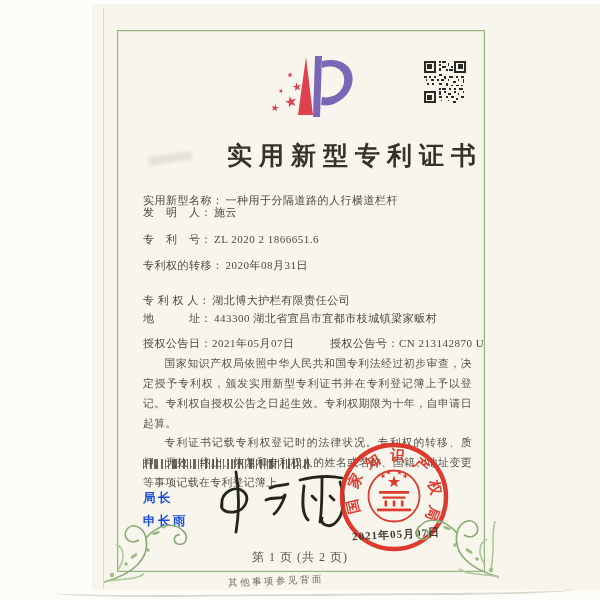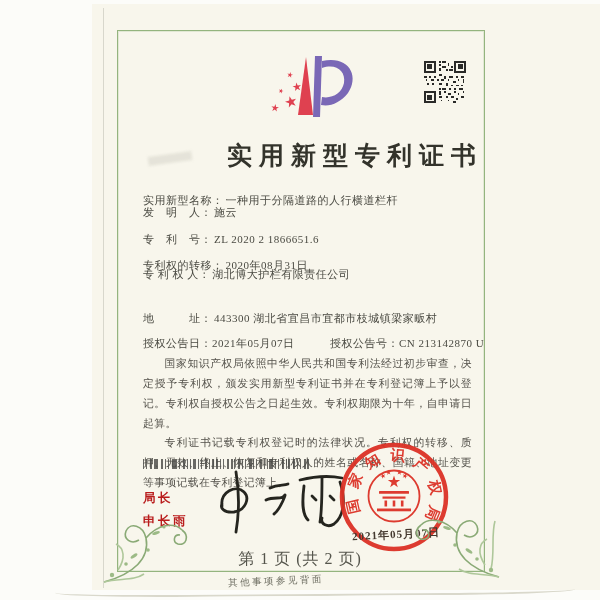--- a/index.html
+++ b/index.html
@@ -16,37 +16,37 @@
   .logo{position:absolute;left:260px;top:53px;width:105px;height:70px;}
   .qr{position:absolute;left:424px;top:61px;width:42px;height:42px;}
   .title{position:absolute;left:117px;top:123px;width:366px;text-align:right;
        font-size:25px;font-weight:700;letter-spacing:7px;color:#33332b;margin-top:16px;}
   .smudge{position:absolute;left:148px;top:154px;width:44px;height:9px;
        background:rgba(110,110,100,.14);filter:blur(1.5px);transform:rotate(-8deg);}
   .fields{position:absolute;left:143px;top:179px;width:332px;font-size:11px;
        color:#4a4a42;letter-spacing:.5px;}
   .frow{position:absolute;left:0;white-space:nowrap;}
   .frow .lab{margin-right:2px;}
-  .r0{top:14px}.r1{top:26px}.r2{top:53px}.r3{top:79px}.r4{top:88px}.r5{top:132px}.r6{top:157px}
+  .r0{top:14px}.r1{top:26px}.r2{top:53px}.r3{top:79px}.r4{top:114px}.r5{top:132px}.r6{top:157px}
   .grant-right{position:absolute;left:187px;top:0;white-space:nowrap;}
   .paras{position:absolute;left:143px;top:354px;width:329px;text-align:justify;
        font-size:10.8px;line-height:1.84;color:#53514a;letter-spacing:.4px;}
   .paras p{margin:0;text-indent:2em;}
   .barcode{position:absolute;left:143px;top:459px;width:166px;height:10px;opacity:.82;
        background:
         repeating-linear-gradient(90deg,#4b4b47 0 1.5px,transparent 1.5px 3px,#4b4b47 3px 4px,transparent 4px 7px,#4b4b47 7px 9px,transparent 9px 11px),
         repeating-linear-gradient(90deg,transparent 0 12px,#4b4b47 12px 14px,transparent 14px 19px);}
   .director{position:absolute;left:143px;top:487px;font-size:12.5px;font-weight:600;
-       color:#b91c1c;letter-spacing:2.5px;line-height:1.85;}
+       color:#1d4ed8;letter-spacing:2.5px;line-height:1.85;}
   .signature{position:absolute;left:200px;top:466px;width:160px;height:74px;}
   .seal{position:absolute;left:336px;top:439px;width:116px;height:116px;opacity:.95;}
   .seal-date{position:absolute;left:332px;top:527px;width:128px;text-align:center;
        font-size:11px;color:#44392f;letter-spacing:1px;transform:rotate(-3deg);font-weight:600;}
   .page-info{position:absolute;left:117px;top:549px;width:366px;text-align:center;
-       font-size:16px;letter-spacing:1px;color:#55554c;}
+       font-size:12px;letter-spacing:1px;color:#55554c;}
   .back-note{position:absolute;left:228px;top:575px;font-size:9.5px;color:#6c6c60;
        letter-spacing:2.5px;transform:rotate(-2.5deg);}
   .flourish-bl{position:absolute;left:98px;top:478px;width:115px;height:108px;}
   .flourish-br{position:absolute;left:390px;top:468px;width:115px;height:118px;transform:scaleX(-1);}
 </style>
 </head>
 <body>
 
 <div class="stage">
   <div class="paper"></div>

